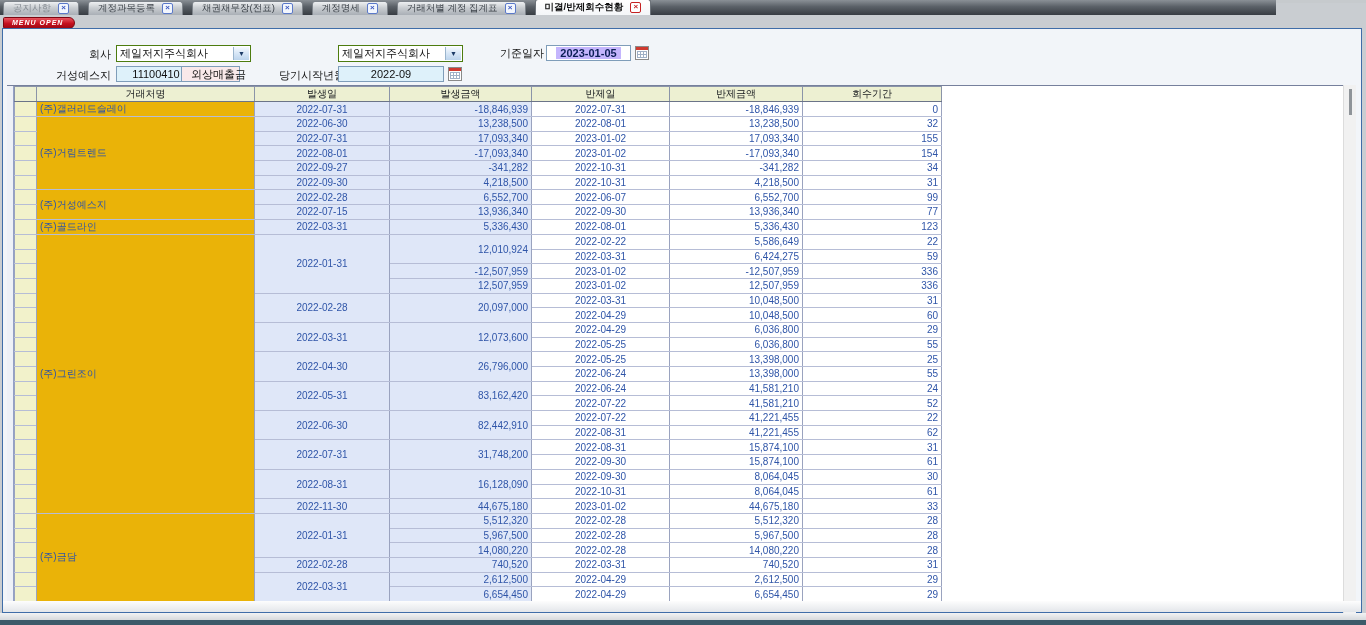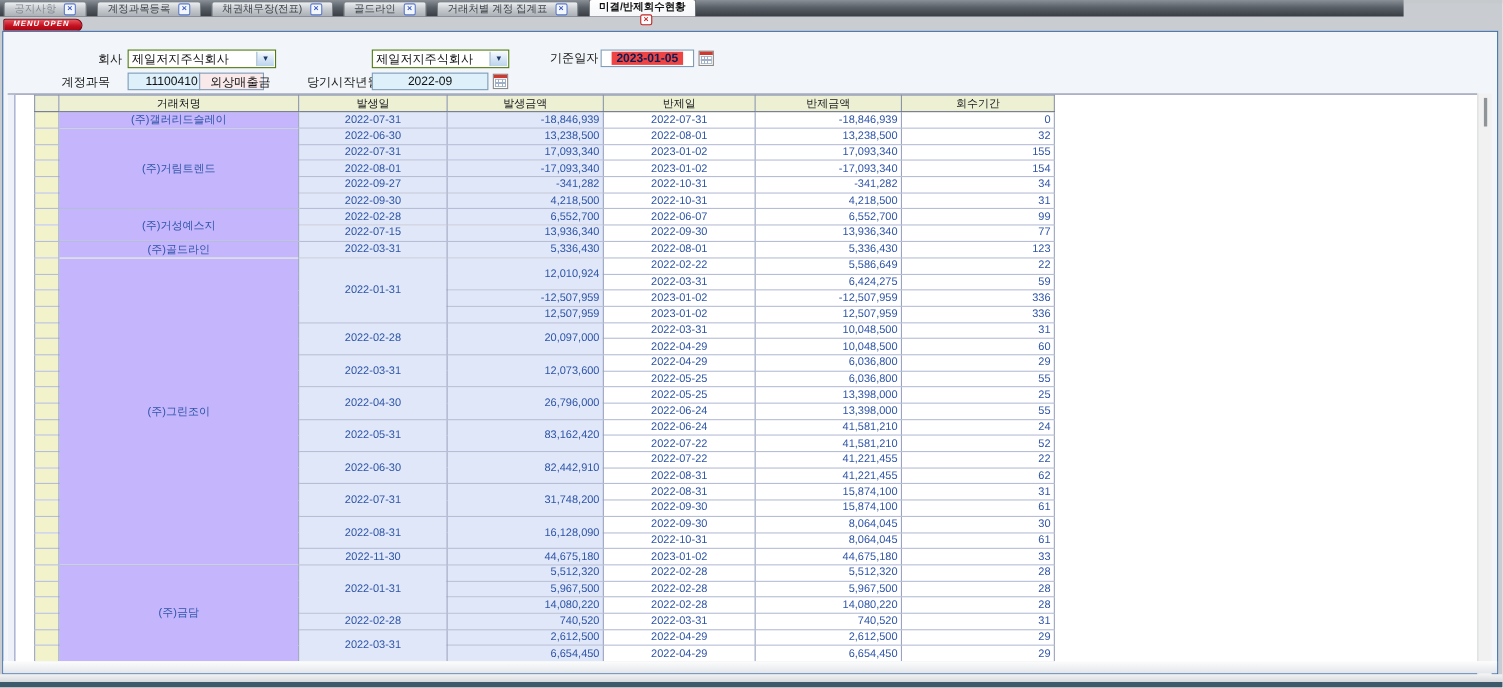--- a/index.html
+++ b/index.html
@@ -17,21 +17,21 @@
     display:flex;align-items:flex-end;padding-left:3px;box-sizing:border-box;
   }
   .tab{
     display:inline-flex;align-items:center;height:13px;padding:0 9px;margin-right:9px;
     border:1px solid #7e848b;border-bottom:none;border-radius:3px 3px 0 0;
     background:linear-gradient(#eef0f2,#c9cdd1 45%,#a9afb6);
     font-size:9.5px;color:#3c4249;white-space:nowrap;cursor:default;
   }
   .tab.active{
     height:15px;background:linear-gradient(#ffffff,#f4f6f8);
-    font-weight:bold;color:#101010;border-color:#6d737a;flex-direction:column;
+    font-weight:bold;color:#101010;border-color:#6d737a;
   }
   .tab.muted .tlabel{color:#868c93;}
   .tclose{
     width:9px;height:9px;line-height:8px;text-align:center;margin-left:7px;
     font-size:8px;font-weight:bold;border-radius:2px;
     background:#f2f6fd;border:1px solid #5b79c9;color:#3a57c0;
   }
   .tab.active .tclose{border-color:#c42222;color:#c42222;background:#fff;}
   .menubadge{
     position:absolute;left:3px;top:17px;height:10px;line-height:10px;
@@ -61,21 +61,21 @@
     font-size:7px;color:#1c3b66;
   }
   .inp{
     position:absolute;height:16px;background:#fff;border:1px solid #7f9db9;
     box-sizing:border-box;font-size:11px;color:#111;
     display:flex;align-items:center;justify-content:center;white-space:nowrap;
   }
   .inp.code{background:#def1fa;}
   .inp.pink{background:#f9e9ea;justify-content:flex-start;padding-left:9px;}
   .inp.month{background:#def1fa;}
-  .selval{background:#ef4444;color:#0b1e55;font-weight:bold;padding:0 4px;font-size:11px;}
+  .selval{background:#c4b5fd;color:#0b1e55;font-weight:bold;padding:0 4px;font-size:11px;}
   .cal{
     position:absolute;width:12px;height:12px;border:1px solid #8a8a8a;background:#fff;cursor:pointer;
   }
   .cal::before{content:"";position:absolute;left:0;right:0;top:0;height:3px;background:#cf3a30;}
   .cal::after{
     content:"";position:absolute;left:1px;right:1px;top:4px;bottom:1px;
     background:
       repeating-linear-gradient(90deg,#9fb0c6 0 1px,transparent 1px 3px),
       repeating-linear-gradient(0deg,#9fb0c6 0 1px,transparent 1px 3px);
   }
@@ -83,36 +83,36 @@
   
   .tablewrap{
     position:absolute;left:4px;top:56px;width:1336px;height:517px;
     background:#fff;overflow:hidden;border-top:1px solid #76809c;
   }
   .gutter{
     position:absolute;left:0;top:0;bottom:0;width:7px;box-sizing:border-box;
     background:#eef1f7;border-right:1px solid #93a0c6;
   }
   table.grid{
-    margin-left:24px;border-collapse:collapse;table-layout:fixed;width:927px;
+    margin-left:7px;border-collapse:collapse;table-layout:fixed;width:927px;
     font-size:10px;
   }
   table.grid th{
     background:#edf0d2;border:1px solid #8b94a8;border-bottom:1px solid #6b7488;
     height:12px;padding:0;font-weight:normal;color:#15181c;font-size:10px;text-align:center;
     white-space:nowrap;overflow:hidden;
   }
   table.grid td{
     border:1px solid;border-color:#b6bdd6 #9aa3bf;
     height:13.7px;padding:0 3px;white-space:nowrap;overflow:hidden;
     color:#2f55a8;
   }
   td.rh{background:#f2f2cb;border-color:#a7adc8 #8f98bc;}
   th.rh-h{background:#edf0d2;}
-  td.partner{background:#c4b5fd;color:#20293e;text-align:center;padding-left:5px;vertical-align:middle;}
+  td.partner{background:#eab308;color:#20293e;text-align:left;padding-left:5px;vertical-align:middle;}
   td.od{background:#dfe7f8;text-align:center;vertical-align:middle;}
   td.oa{background:#dfe7f8;text-align:right;border-right:2px solid #3d4a63;vertical-align:middle;}
   td.sd{background:#fff;text-align:center;}
   td.sa{background:#fff;text-align:right;}
   td.days{background:#fff;text-align:right;border-right:2px solid #3d4a63;}
   tr.gstart td{border-top-color:#8b93b6;}
 
   .vscroll{
     position:absolute;left:1340px;top:56px;width:13px;height:529px;
     background:#f1f1f1;border-left:1px solid #dcdcdc;box-sizing:border-box;
@@ -134,21 +134,21 @@
     </div>
     <div class="tab">
       <span class="tlabel">계정과목등록</span>
       <span class="tclose">×</span>
     </div>
     <div class="tab">
       <span class="tlabel">채권채무장(전표)</span>
       <span class="tclose">×</span>
     </div>
     <div class="tab">
-      <span class="tlabel">골드라인</span>
+      <span class="tlabel">계정명세</span>
       <span class="tclose">×</span>
     </div>
     <div class="tab">
       <span class="tlabel">거래처별 계정 집계표</span>
       <span class="tclose">×</span>
     </div>
     <div class="tab active">
       <span class="tlabel">미결/반제회수현황</span>
       <span class="tclose">×</span>
     </div>
@@ -168,21 +168,21 @@
     <span>제일저지주식회사</span>
     <span class="arrow">▼</span>
   </div>
 
   <div class="flabel" style="left:497px;top:16px;">기준일자</div>
   <div class="inp" style="left:543px;top:16px;width:85px;">
     <span class="selval">2023-01-05</span>
   </div>
   <span class="cal" style="left:632px;top:17px;"></span>
 
-  <div class="flabel" style="left:53px;top:38px;">계정과목</div>
+  <div class="flabel" style="left:53px;top:38px;">거성예스지</div>
   <div class="inp code" style="left:113px;top:37px;width:66px;padding-left:14px;">11100410</div>
   <div class="inp pink" style="left:178px;top:37px;width:59px;">외상매출금</div>
 
   <div class="flabel" style="left:276px;top:38px;">당기시작년월</div>
   <div class="inp month" style="left:335px;top:37px;width:106px;">2022-09</div>
   <span class="cal" style="left:445px;top:38px;"></span>
 
   <div class="tablewrap">
     <table class="grid">
       <colgroup>

